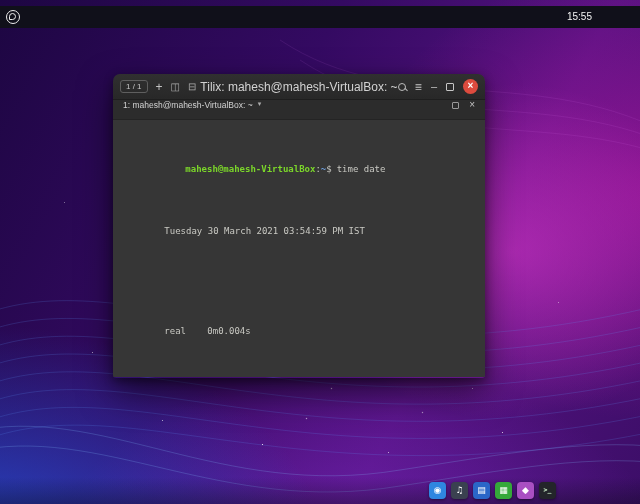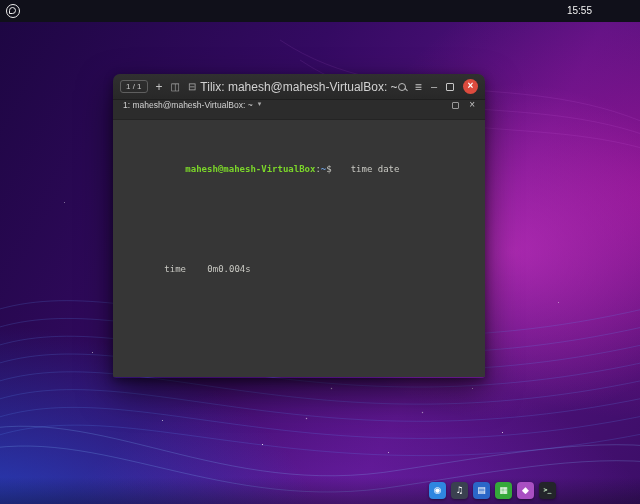--- a/index.html
+++ b/index.html
@@ -21,21 +21,21 @@
       331px 388px 1px 0 rgba(255,255,255,.9), 162px 420px 0 0 rgba(255,255,255,.6),
       362px 342px 0 0 rgba(255,255,255,.5), 422px 412px 1px 0 rgba(255,255,255,.8),
       92px 352px 0 0 rgba(255,255,255,.55), 502px 432px 0 0 rgba(255,255,255,.7),
       558px 302px 0 0 rgba(255,255,255,.45), 262px 444px 0 0 rgba(255,255,255,.8),
       64px 202px 0 0 rgba(255,255,255,.4), 306px 418px 1px 0 rgba(255,255,255,.85),
       388px 452px 0 0 rgba(255,255,255,.6), 472px 388px 0 0 rgba(255,255,255,.5);
   }
 
   
   .top-bar{
-    position:absolute; left:0; top:0; width:640px; height:22px;
+    position:absolute; left:0; top:6px; width:640px; height:22px;
     background:#10101a; display:flex; align-items:center; z-index:30;
   }
   .logo{
     position:relative; width:14px; height:14px; margin-left:6px;
     border:1.5px solid #ececec; border-radius:50%;
   }
   .logo::after{
     content:""; position:absolute; left:2px; top:2px; width:5px; height:5px;
     border:1.2px solid #ececec; border-radius:50% 50% 50% 0;
   }
@@ -91,21 +91,21 @@
 
   
   .term{
     height:257px; background:#363636; padding:5px 8px;
     font-family:"DejaVu Sans Mono", monospace; font-size:9px; line-height:12.5px;
     color:#c9c9c3; white-space:pre-wrap;
   }
   .tline{ min-height:12.5px; }
   .green{ color:#7bd62a; font-weight:bold;padding-left:21px; }
   .blue{ color:#6f9fdc; font-weight:bold; }
-  .cmd{ margin-left:19px; }
+  .cmd{ margin-left:5px; }
   .tlabel{ display:inline-block; width:43px; }
 
   
   .dock-bar{
     position:absolute; left:0; bottom:0; width:640px; height:27px;
     background:linear-gradient(rgba(8,8,18,0.0), rgba(8,8,18,0.38)); z-index:30;
   }
   .dock-icons{ position:absolute; right:84px; bottom:5px; display:flex; gap:5px; }
   .dock-icon{
     width:17px; height:17px; border-radius:4px; display:flex;
@@ -173,23 +173,26 @@
       <div class="tab-right">
         <span class="detach-ic"></span>
         <span class="tab-close">×</span>
       </div>
     </div>
 
     <div class="term">
       <div class="tline">
         <span class="green">mahesh@mahesh-VirtualBox</span><span>:</span><span class="blue">~</span><span>$</span><span class="cmd">time date</span>
       </div>
+      <div class="tline">
+        <span>Tuesday 30 March 2021 03:54:59 PM IST</span>
+      </div>
       <div class="tline"></div>
       <div class="tline">
-        <span class="tlabel">time</span><span>0m0.004s</span>
+        <span class="tlabel">real</span><span>0m0.004s</span>
       </div>
       <div class="tline">
         
       </div>
       
       
     </div>
   </div>
 
   <div class="dock-bar">

